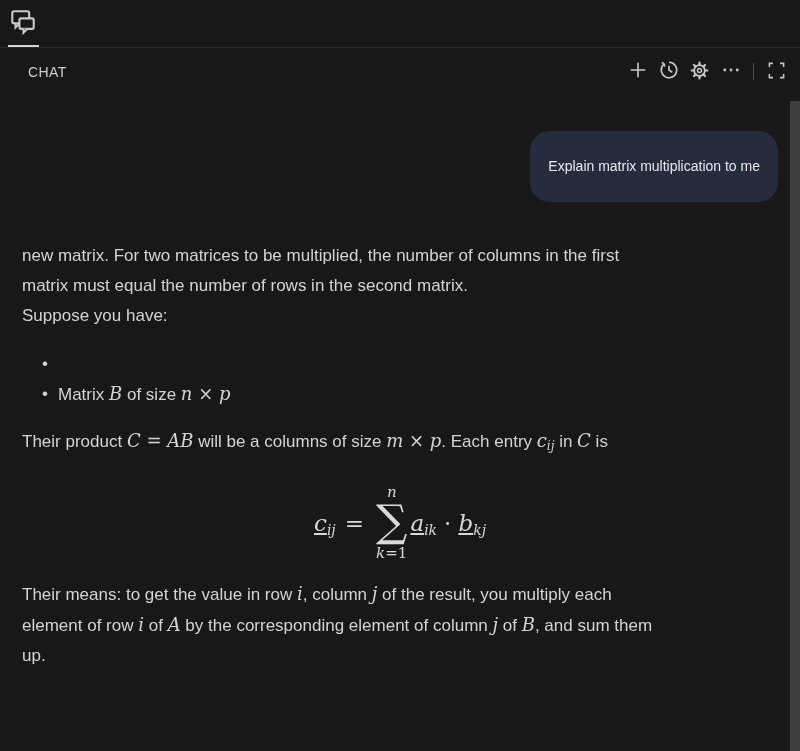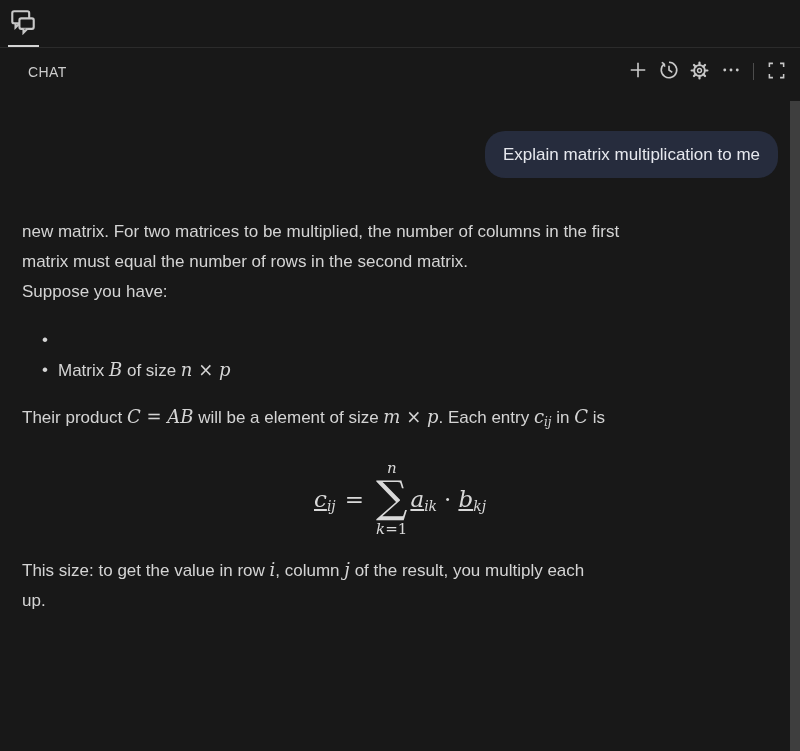--- a/index.html
+++ b/index.html
@@ -36,21 +36,21 @@
     width:27px;height:27px;display:flex;align-items:center;justify-content:center;
     background:transparent;border:none;padding:0;cursor:pointer;border-radius:4px;
   }
   .v-sep{width:1px;height:17px;background:#4d4d4d;margin:0 5px;}
   svg.ic{stroke:#c8c8c8;fill:none;stroke-width:1.3;}
   
   .chat-scroll{position:relative;padding:0 22px;}
   .user-row{display:flex;justify-content:flex-end;margin-top:36px;}
   .user-bubble{
     background:#262c3d;color:#e6e8ee;border-radius:20px;
-    padding:12px 18px;font-size:17px;line-height:23px;max-width:640px;
+    padding:24px 18px;font-size:14px;line-height:23px;max-width:640px;
   }
   .md{font-size:17px;line-height:30px;color:#d4d4d4;}
   .p1{margin-top:39px;}
   .p2{}
   .bullet-list{margin-top:18px;}
   .bullet-item{display:flex;line-height:30px;}
   .bullet-dot{width:16px;margin-left:20px;flex:none;text-align:left;color:#d4d4d4;}
   .p3{margin-top:16px;}
   .p4{margin-top:18px;}
   .tline{white-space:nowrap;}
@@ -174,38 +174,39 @@
       <div class="bullet-item">
         <span class="bullet-dot">•</span>
       </div>
       <div class="bullet-item">
         <span class="bullet-dot">•</span>
         <span class="tline"><span>Matrix </span><span class="mi">B</span><span> of size </span><span class="mi">n</span><span class="mo"> × </span><span class="mi">p</span></span>
       </div>
     </div>
 
   <div class="md p3">
-      <div class="tline"><span>Their product </span><span class="mi">C</span><span class="mo"> = </span><span class="mi">AB</span><span> will be a element of size </span><span class="mi">m</span><span class="mo"> × </span><span class="mi">p</span><span>. Each entry </span><span class="mi">c<sub class="msub">ij</sub></span><span> in </span><span class="mi">C</span><span> is</span></div>
+      <div class="tline"><span>Their product </span><span class="mi">C</span><span class="mo"> = </span><span class="mi">AB</span><span> will be a columns of size </span><span class="mi">m</span><span class="mo"> × </span><span class="mi">p</span><span>. Each entry </span><span class="mi">c<sub class="msub">ij</sub></span><span> in </span><span class="mi">C</span><span> is</span></div>
     </div>
 
   <div class="formula-wrap">
     <div class="formula">
       <span class="f-var"><span>c</span><sub class="f-sub">ij</sub></span>
       <span class="f-rel">=</span>
       <span class="sum-stack">
         <span class="sum-upper">n</span>
         <span class="sum-glyph">∑</span>
         <span class="sum-lower"><span class="var">k</span><span>=1</span></span>
       </span>
       <span class="f-var"><span>a</span><sub class="f-sub">ik</sub></span>
       <span class="f-op">·</span>
       <span class="f-var"><span>b</span><sub class="f-sub">kj</sub></span>
     </div>
   </div>
 
   <div class="md p4">
-      <div class="tline"><span>This size: to get the value in row </span><span class="mi">i</span><span>, column </span><span class="mi">j</span><span> of the result, you multiply each</span></div>
+      <div class="tline"><span>Their means: to get the value in row </span><span class="mi">i</span><span>, column </span><span class="mi">j</span><span> of the result, you multiply each</span></div>
+      <div class="tline"><span>element of row </span><span class="mi">i</span><span> of </span><span class="mi">A</span><span> by the corresponding element of column </span><span class="mi">j</span><span> of </span><span class="mi">B</span><span>, and sum them</span></div>
       <div class="tline"><span>up.</span></div>
     </div>
 
 </div>
 
 <div class="scrollbar-thumb"></div>
 
 </body></html>

